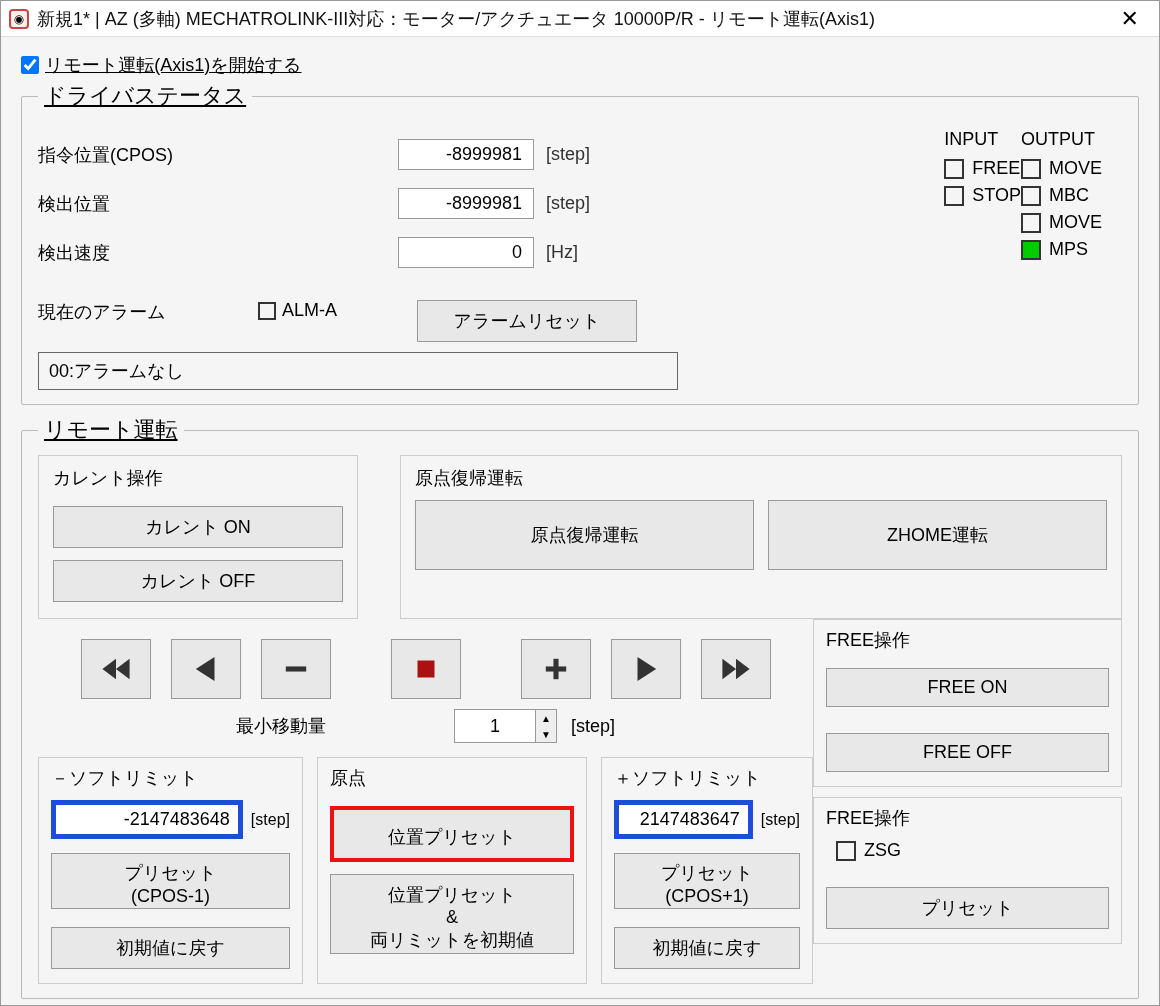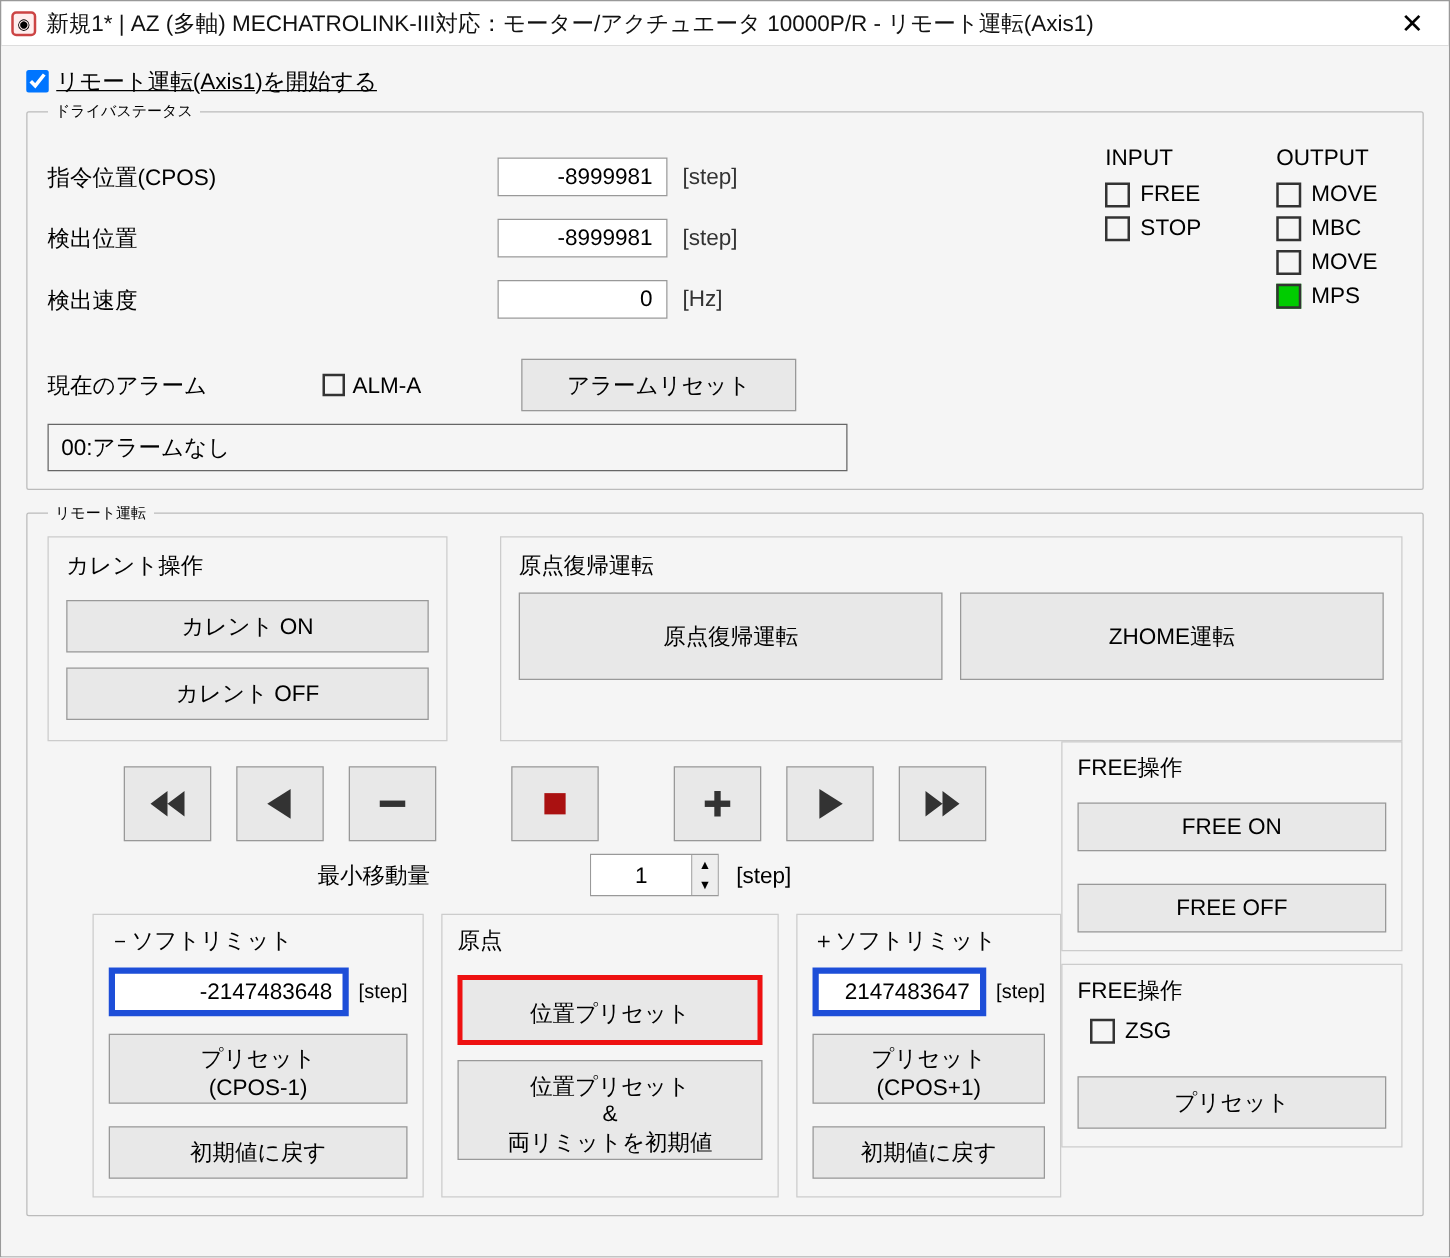--- a/index.html
+++ b/index.html
@@ -7,34 +7,34 @@
     .window { width: 1160px; height: 1006px; background: #fff; border: 1px solid #999; }
     .titlebar { height: 36px; display:flex; align-items:center; padding: 0 8px; justify-content: space-between; border-bottom: 1px solid #ddd;}
     .titlebar-left { display:flex; align-items:center; gap:8px;}
     .title-icon { width:20px; height:20px; border: 2px solid #c44; border-radius: 4px; display:flex;align-items:center;justify-content:center; font-size:12px; background:#fee;}
     .title-text { font-size:18px; color:#111;}
     .close-btn { font-size:22px; padding:4px 12px; cursor:pointer;}
     .content { padding: 16px 20px 10px 20px; background:#f5f5f5; height: calc(100% - 36px); }
     .start-check { display:flex; align-items:center; gap:6px; margin-bottom:4px; font-size:18px;text-decoration:underline;}
     .start-check input { width:18px; height:18px;}
     fieldset { border:1px solid #bbb; padding: 10px 16px 14px 16px; margin-bottom:10px; border-radius:2px;}
-    legend { font-size:12px; padding:0 6px;}
+    legend { font-size:22px; padding:0 6px;text-decoration:underline;}
     .status-row { display:flex; align-items:center; margin: 18px 0;}
     .status-label { width: 200px; font-size:18px;}
     .status-field { width: 136px; border:1px solid #999; background:#fff; padding:4px 11px; text-align:right; font-size:18px; margin-right:8px;}
     .status-unit { font-size:18px; color:#333; margin-left:4px;}
     .status-top { display:flex; }
     .status-left { flex:1; }
-    .io-panel { display:flex; gap:60px; padding-top:8px; padding-right:20px;}
+    .io-panel { display:flex; padding-top:8px; padding-right:20px;}
     .io-col { }
     .io-title { font-size:18px; margin-bottom:8px;}
     .io-item { display:flex; align-items:center; gap:8px; margin:6px 0; font-size:18px;}
     .io-box { width:20px; height:20px; border:2px solid #333;}
     .io-box.on { background:#0c0;}
-    .alarm-row { display:flex; align-items:center; gap: 20px; margin: 14px 0 10px 0;}
+    .alarm-row { display:flex; align-items:flex-start; gap: 20px; margin: 14px 0 10px 0;}
     .chk-inline { display:flex;align-items:center;gap:6px; font-size:18px;}
     .chk-inline .io-box{width:18px;height:18px;}
     .btn { background:#e8e8e8; border:1px solid #999; padding:8px 20px; font-size:18px; cursor:pointer; text-align:center;}
     .alarm-field { border:1px solid #666; padding:6px 10px; font-size:18px; width: 640px;}
     .remote-ops { display:flex; gap:14px; }
     .col-current { width:320px; border:1px solid #ccc; padding:10px 14px;}
     .col-home { flex:1; border:1px solid #ccc; padding:10px 14px;margin-left:28px;}
     .sub-title { font-size:18px; margin-bottom:10px;}
     .btn-full { width:100%; margin:6px 0;}
     .btn-half { flex:1;}
@@ -43,21 +43,21 @@
     .jog-row { display:flex; gap:20px; justify-content:center; margin:20px 0 10px 0; padding: 0 40px;}
     .jog-btn { width:70px; height:60px; background:#e8e8e8; border:1px solid #999; display:flex;align-items:center;justify-content:center; cursor:pointer;}
     .jog-btn svg { width:34px;height:34px;}
     .minmove-row{display:flex;align-items:center;justify-content:center;gap:14px; font-size:18px; margin-bottom:14px;}
     .spinner{display:flex;border:1px solid #999;background:#fff;}
     .spinner input{width:80px;border:none;text-align:center;font-size:18px;padding:4px;}
     .spinner-ctrl{display:flex;flex-direction:column;border-left:1px solid #999;}
     .spinner-ctrl button{border:none;background:#eee;width:20px;height:16px;font-size:10px;cursor:pointer;}
     .bottom-row{display:flex;gap:14px;}
     .limit-box{ border:1px solid #ccc; padding:8px 12px; }
-    .limit-neg{width:265px;margin-left:36px;}
+    .limit-neg{width:265px;}
     .origin-box{width:270px;}
     .limit-pos{width:212px;}
     .free-col{flex:1; display:flex;flex-direction:column;gap:10px;}
     .free-box, .zsg-box{border:1px solid #ccc; padding:8px 12px;}
     .val-row{display:flex;align-items:center;gap:8px;margin-bottom:8px;}
     .val-field{flex:1;border:5px solid #1d4ed8;background:#fff;padding:4px 8px;text-align:right;font-size:18px;}
     .btn-tall{height:56px;line-height:1.3;}
     .highlight-red{ border:4px solid #e11 !important; padding-top:16px;padding-bottom:16px;}
     .multiline{white-space:pre-line;}
     .jog-area{display:flex;}

